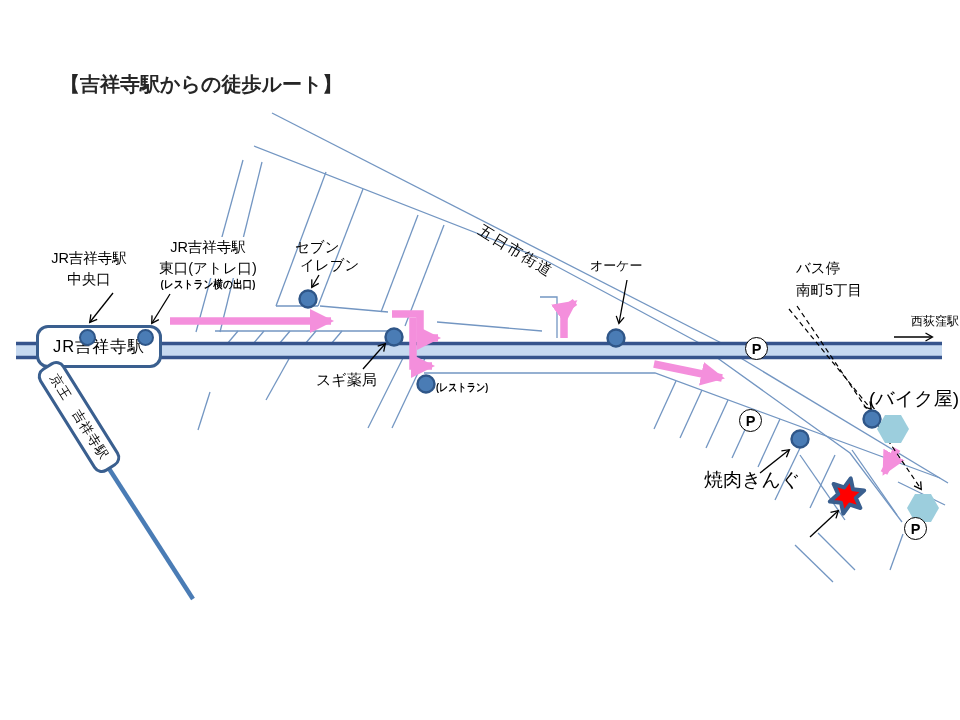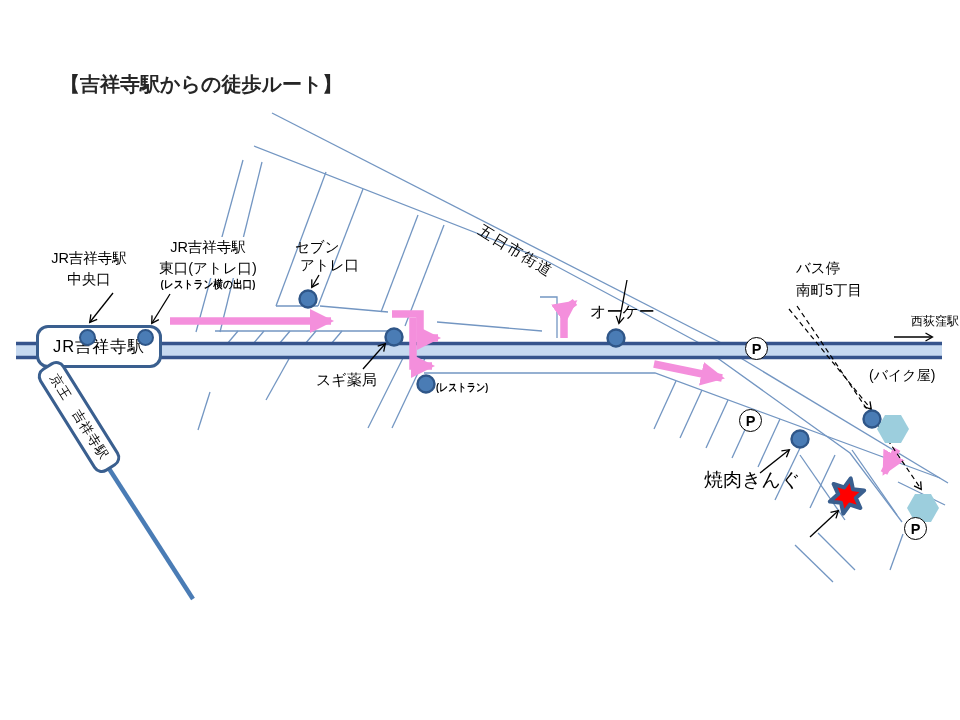--- a/index.html
+++ b/index.html
@@ -143,36 +143,36 @@
   </div>
 
   <div class="lbl center" style="left:36px;top:248px;width:106px;font-size:14.5px;">JR吉祥寺駅
 中央口</div>
 
   <div class="lbl center whitebg" style="left:150px;top:237px;width:116px;font-size:14.5px;">JR吉祥寺駅
 東口(アトレ口)</div>
   <div class="lbl center" style="left:143px;top:277px;width:130px;font-size:11px;font-weight:700;transform:scaleX(0.88);">(レストラン横の出口)</div>
 
   <div class="lbl" style="left:295px;top:237px;font-size:14.5px;">セブン</div>
-  <div class="lbl" style="left:300px;top:255px;font-size:14.5px;">アトレ口</div>
+  <div class="lbl" style="left:300px;top:255px;font-size:14.5px;">イレブン</div>
 
   <div class="lbl center" style="left:454px;top:240px;width:124px;font-size:15px;letter-spacing:2px;transform:rotate(31.5deg);">五日市街道</div>
 
-  <div class="lbl" style="left:590px;top:257px;font-size:16px;margin-top:44px;">オーケー</div>
+  <div class="lbl" style="left:590px;top:257px;font-size:13px;">オーケー</div>
 
   <div class="lbl" style="left:755px;top:258px;font-size:14.5px;line-height:1.5;margin-left:41px;">バス停
 南町5丁目</div>
 
   <div class="lbl" style="left:911px;top:313px;font-size:12px;">西荻窪駅</div>
 
   <div class="lbl" style="left:316px;top:369px;font-size:15px;">スギ薬局</div>
 
   <div class="lbl" style="left:436px;top:380px;font-size:11px;font-weight:700;transform:scaleX(0.82);transform-origin:left center;">(レストラン)</div>
 
-  <div class="lbl" style="left:869px;top:366px;font-size:14px;">(バイク屋)</div>
+  <div class="lbl" style="left:869px;top:386px;font-size:19px;">(バイク屋)</div>
 
   <div class="lbl" style="left:704px;top:467px;font-size:19px;">焼肉きんぐ</div>
 
 
   <div class="pmark" style="left:745px;top:337px;">
       <span>P</span>
     </div>
   <div class="pmark" style="left:739px;top:409px;">
       <span>P</span>
     </div>

